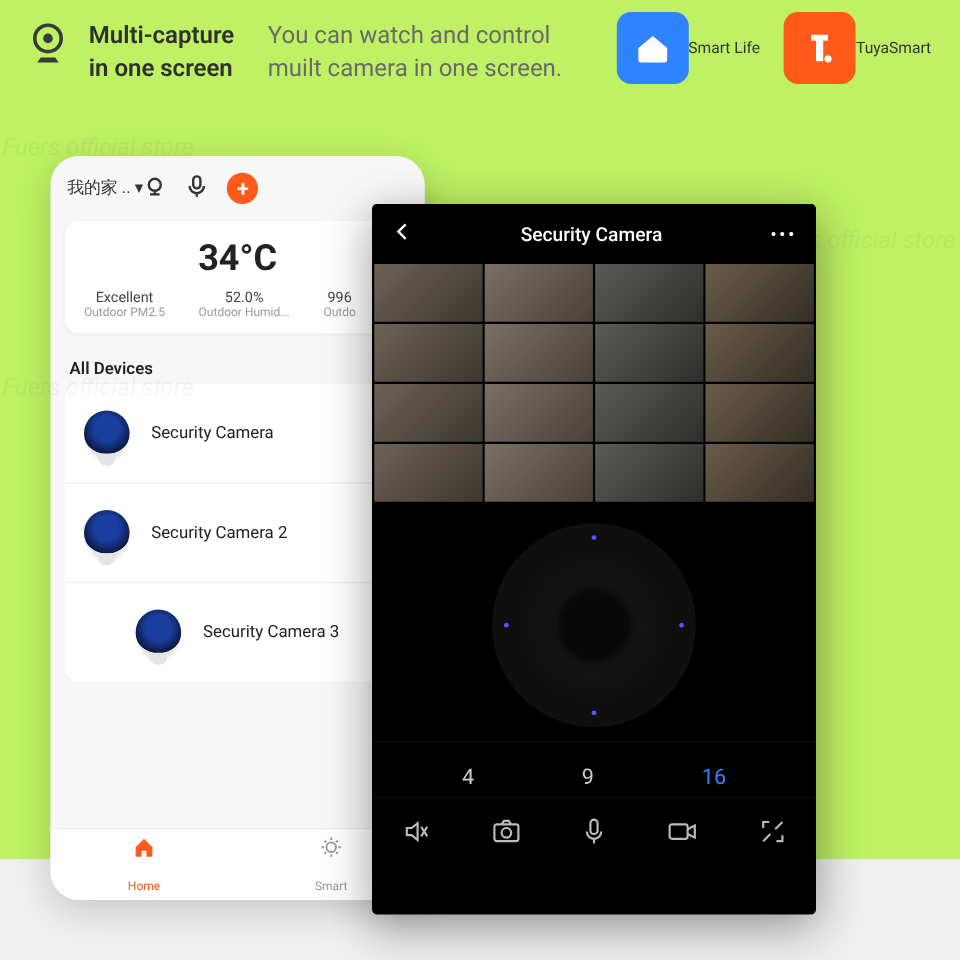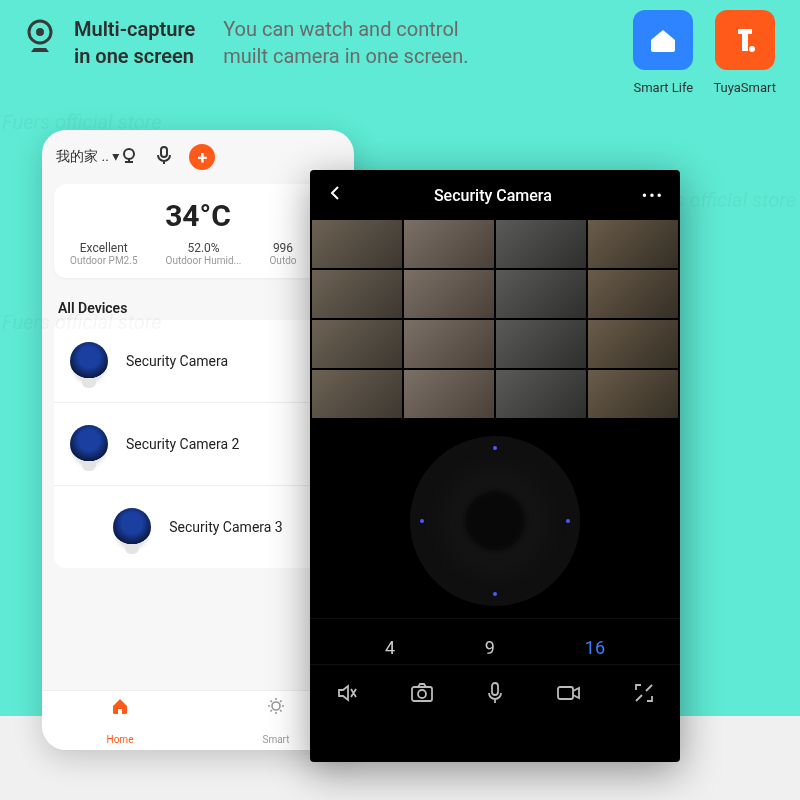--- a/index.html
+++ b/index.html
@@ -3,30 +3,30 @@
 <meta charset="utf-8">
 <style>
   * { box-sizing: border-box; margin: 0; padding: 0; }
   body {
     width: 800px; height: 800px;
     background: #f0f0f0;
     font-family: -apple-system, "Segoe UI", Roboto, Arial, sans-serif;
     position: relative;
     overflow: hidden;
   }
-  .canvas { width: 800px; height: 716px; background: #5eead4; position: relative; }
+  .canvas { width: 800px; height: 716px; background: #bef264; position: relative; }
 
   
   .banner { display: flex; align-items: flex-start; padding: 16px 20px 0 20px; }
   .banner-icon { width: 40px; height: 40px; display:flex; align-items:center; justify-content:center; }
   .banner-txt { margin-left: 14px; line-height: 1.35; }
   .banner-title { font-size: 20px; font-weight: 600; color:#2f2f2f; }
   .banner-sub   { font-size: 20px; color:#6a6a6a; margin-left: 28px; line-height:1.35; }
   .brand-row { position:absolute; right:24px; top:10px; display:flex; gap:20px; }
-  .brand { display:flex; flex-direction:column; align-items:center; gap:10px; }
+  .brand { display:flex; flex-direction:row; align-items:center; gap:0; }
   .brand-tile { width:60px; height:60px; border-radius:12px; display:flex; align-items:center; justify-content:center; }
   .brand-tile.blue { background:#2e83ff; }
   .brand-tile.orange { background:#ff5a1a; }
   .brand span { font-size:13px; color:#333; }
 
   
   .phone-white {
     position:absolute; left:42px; top:130px;
     width:312px; height:620px;
     background:#f7f7f7; border-radius:24px;

